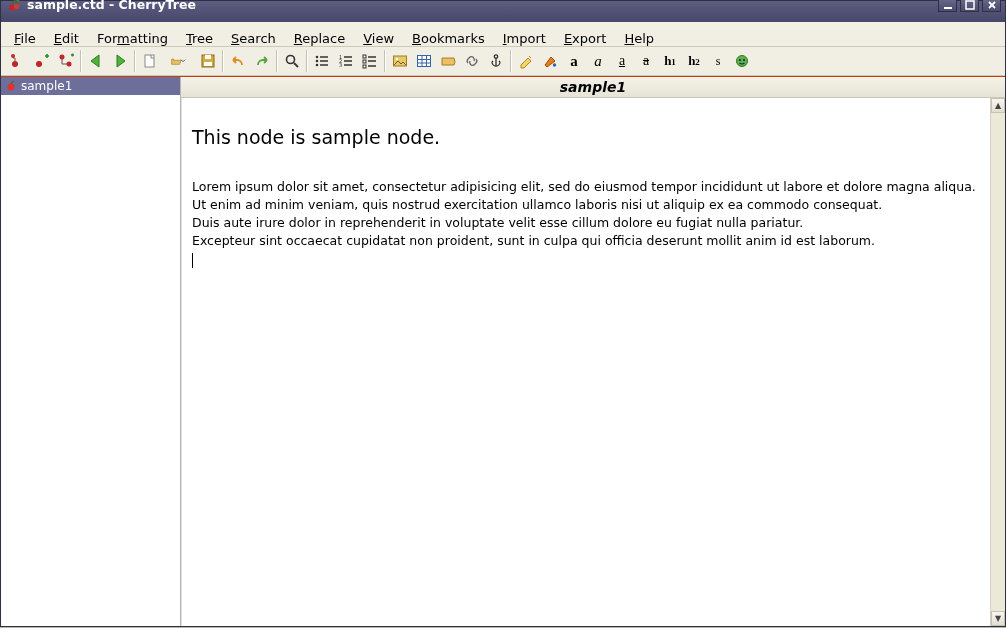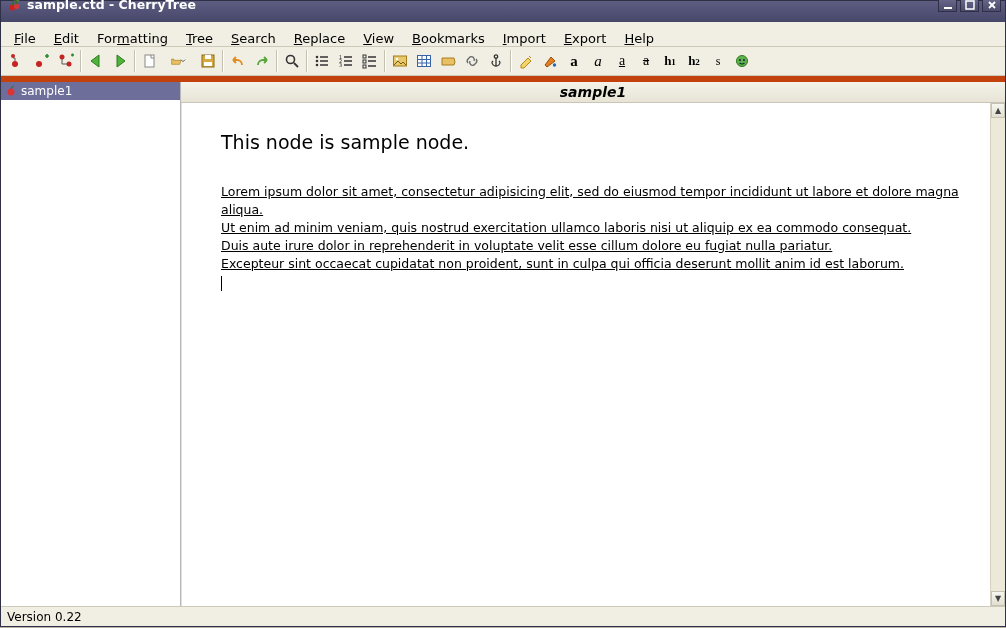--- a/index.html
+++ b/index.html
@@ -73,21 +73,21 @@
     border:1px solid transparent;border-radius:2px;
   }
   .tbtn.with-arrow{width:34px;}
   .tsep{width:8px;height:22px;margin:0 2px;border-left:1px solid #c5c1b2;border-right:1px solid #fff;width:2px;}
   .tbtn svg{width:16px;height:16px;}
   .hglyph{font-family:serif;font-weight:bold;font-size:13px;display:flex;align-items:baseline;}
   .hglyph sub{font-size:9px;}
   
   .work{
     flex:1;display:flex;min-height:0;
-    border-top:6px solid #c2410c;
+    border-top:1px solid #c2410c;
   }
   .tree-panel{
     width:180px;
     background:#fff;
     display:flex;flex-direction:column;
     border-right:1px solid #b7b7b7;
   }
   .tree-node{
     display:flex;align-items:center;
     padding:2px 4px;
@@ -110,25 +110,24 @@
     flex:1;position:relative;background:#fff;overflow:hidden;
     border-left:1px solid #e0e0e0;
   }
   .editor{
     padding:8px 10px 6px 10px;
     font-size:12.5px;color:#000;
     white-space:pre-line;
     line-height:1.45;
     height:100%;
     outline:none;
-    margin-left:29px;
   }
   .editor .hline1{font-size:19px;margin-bottom:26px;display:block;}
   .editor .hline2{font-size:16px;margin-bottom:26px;display:block;}
-  .editor .body{font-size:12.5px;white-space:pre-line;text-decoration:underline;}
+  .editor .body{font-size:12.5px;white-space:pre-line;}
   .caret{
     display:inline-block;width:1px;height:15px;background:#000;vertical-align:bottom;
     animation:blink 1s steps(1) infinite;
   }
   @keyframes blink{50%{opacity:0;}}
   .vscroll{
     position:absolute;right:0;top:0;bottom:0;width:15px;
     background:#ece9d8;border-left:1px solid #d5d2c4;
     display:flex;flex-direction:column;
   }
@@ -416,16 +415,13 @@
         </div>
         <div class="vscroll">
           <div class="sb-btn">▲</div>
           <div class="track"></div>
           <div class="sb-btn">▼</div>
         </div>
       </div>
     </div>
   </div>
 
-  <div class="status-bar">
-    <span>Version 0.22</span>
-  </div>
 </div>
 
 </body></html>

